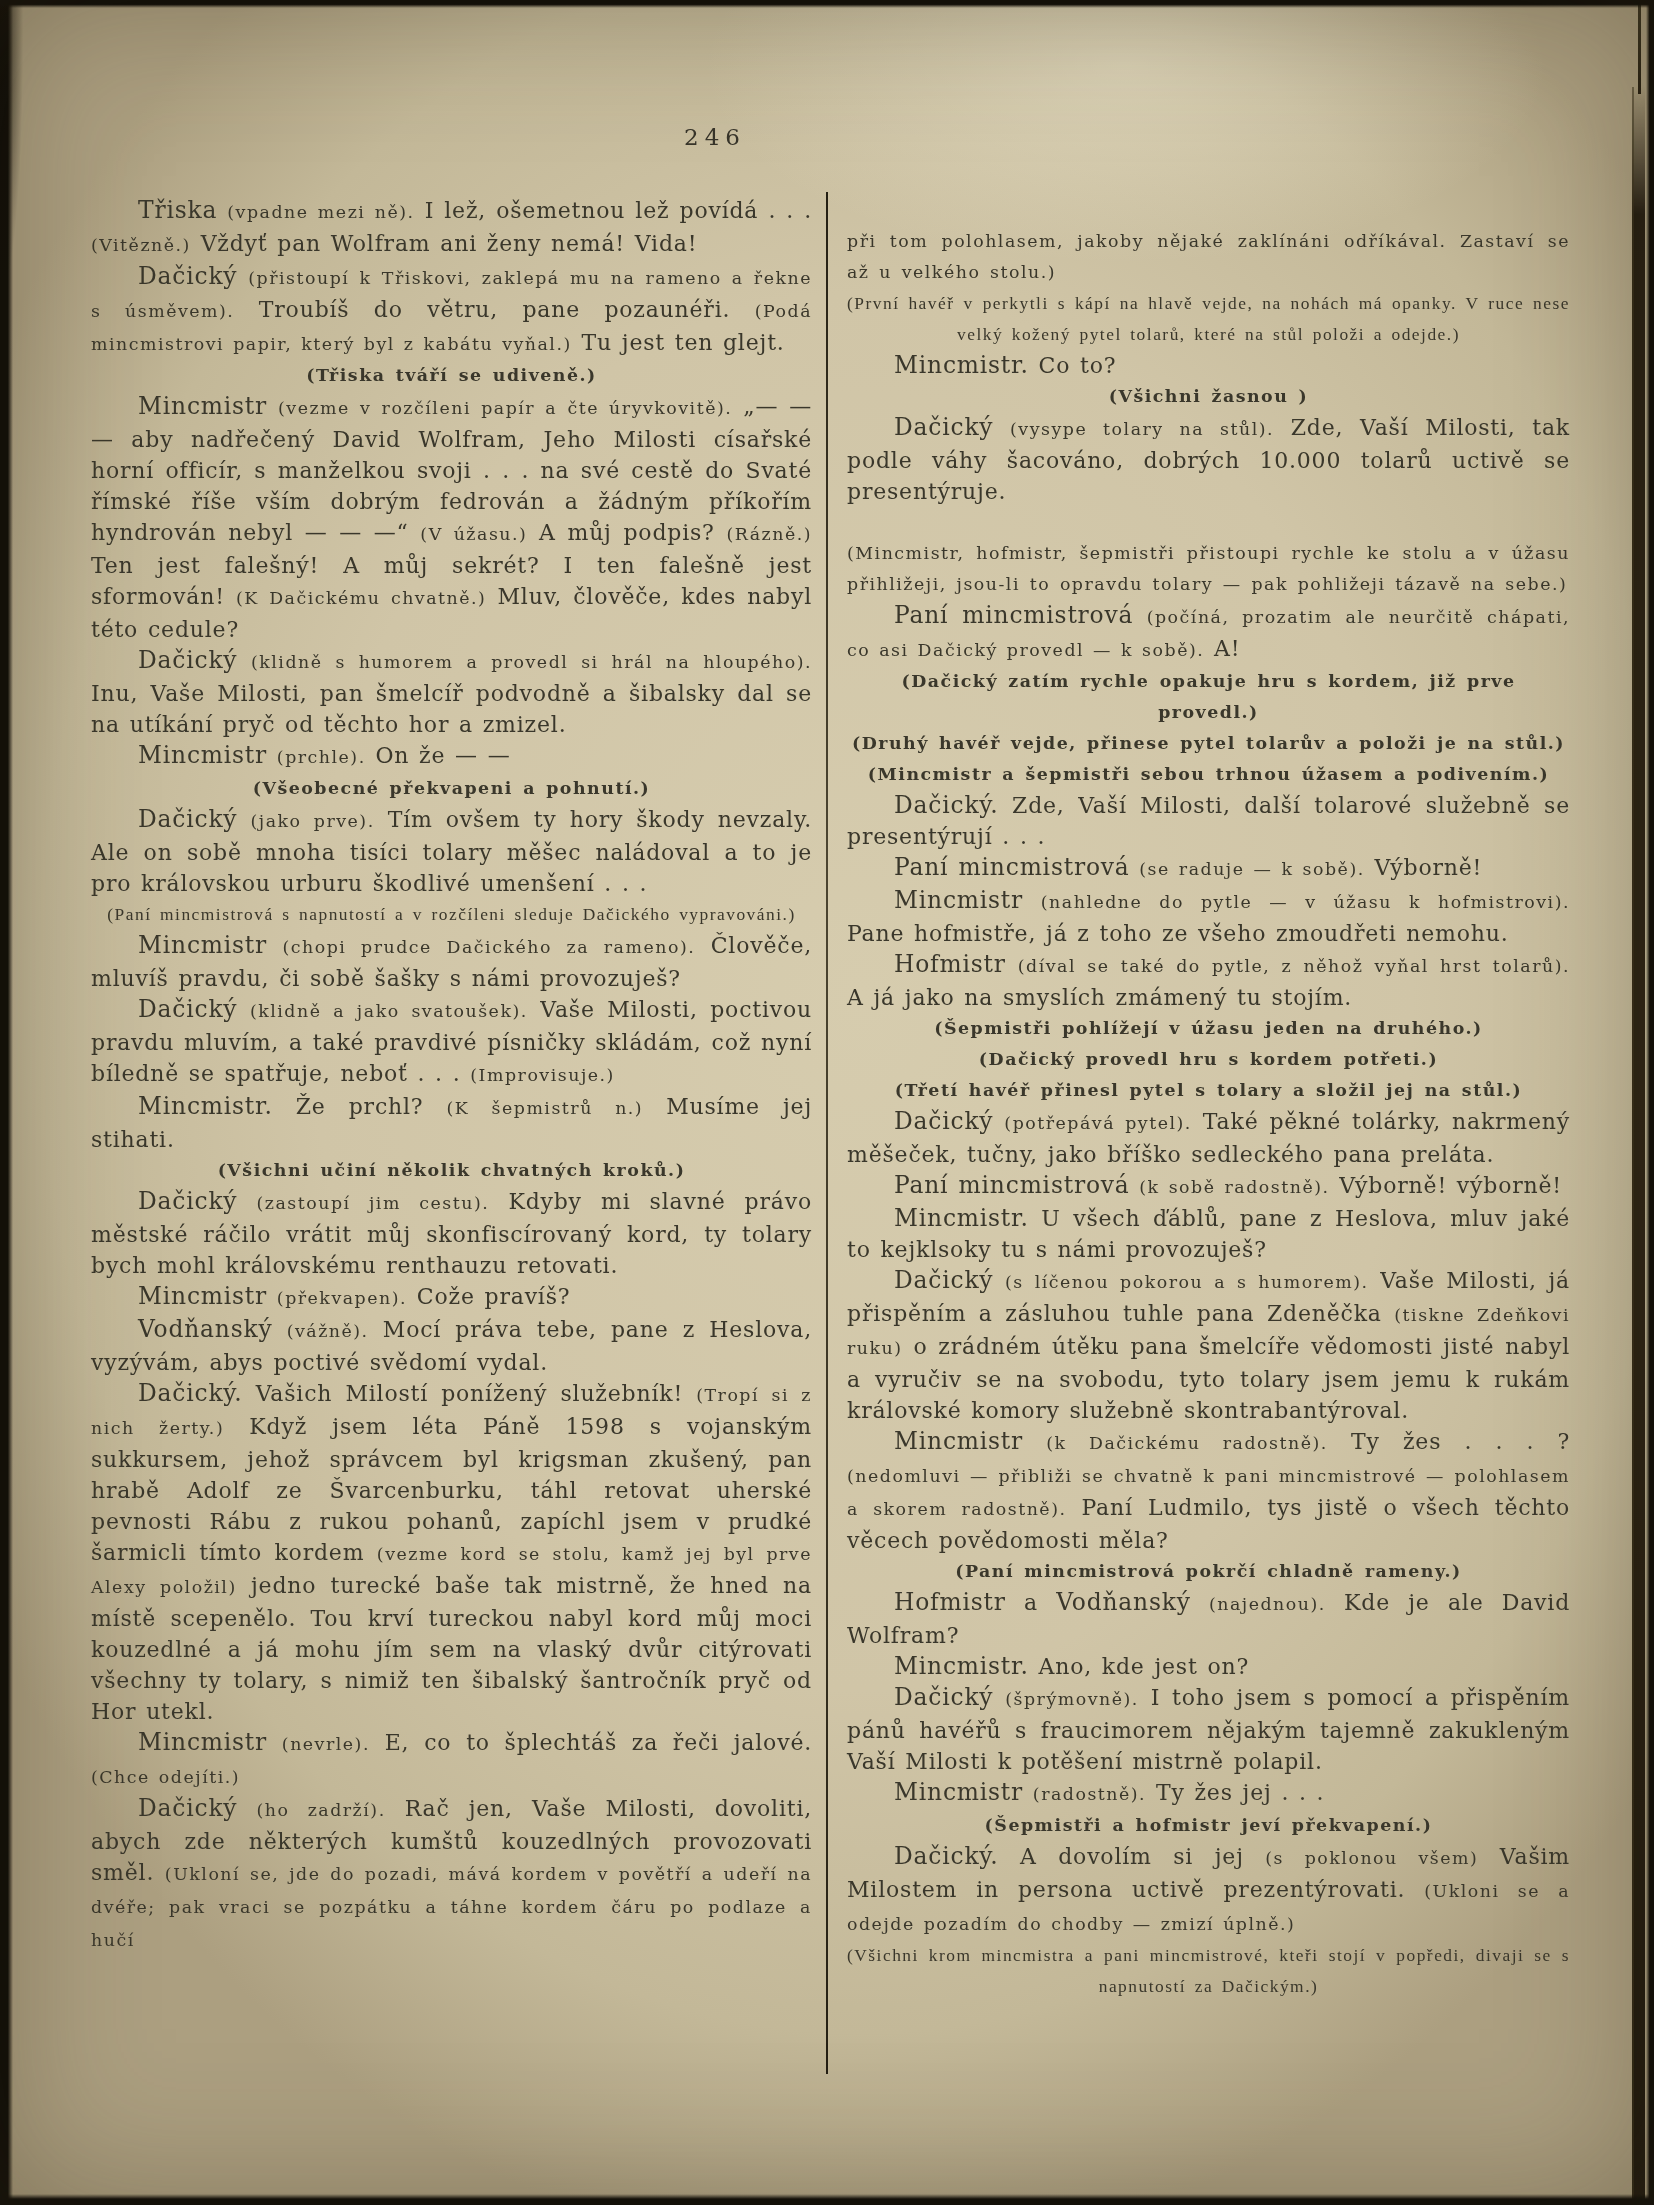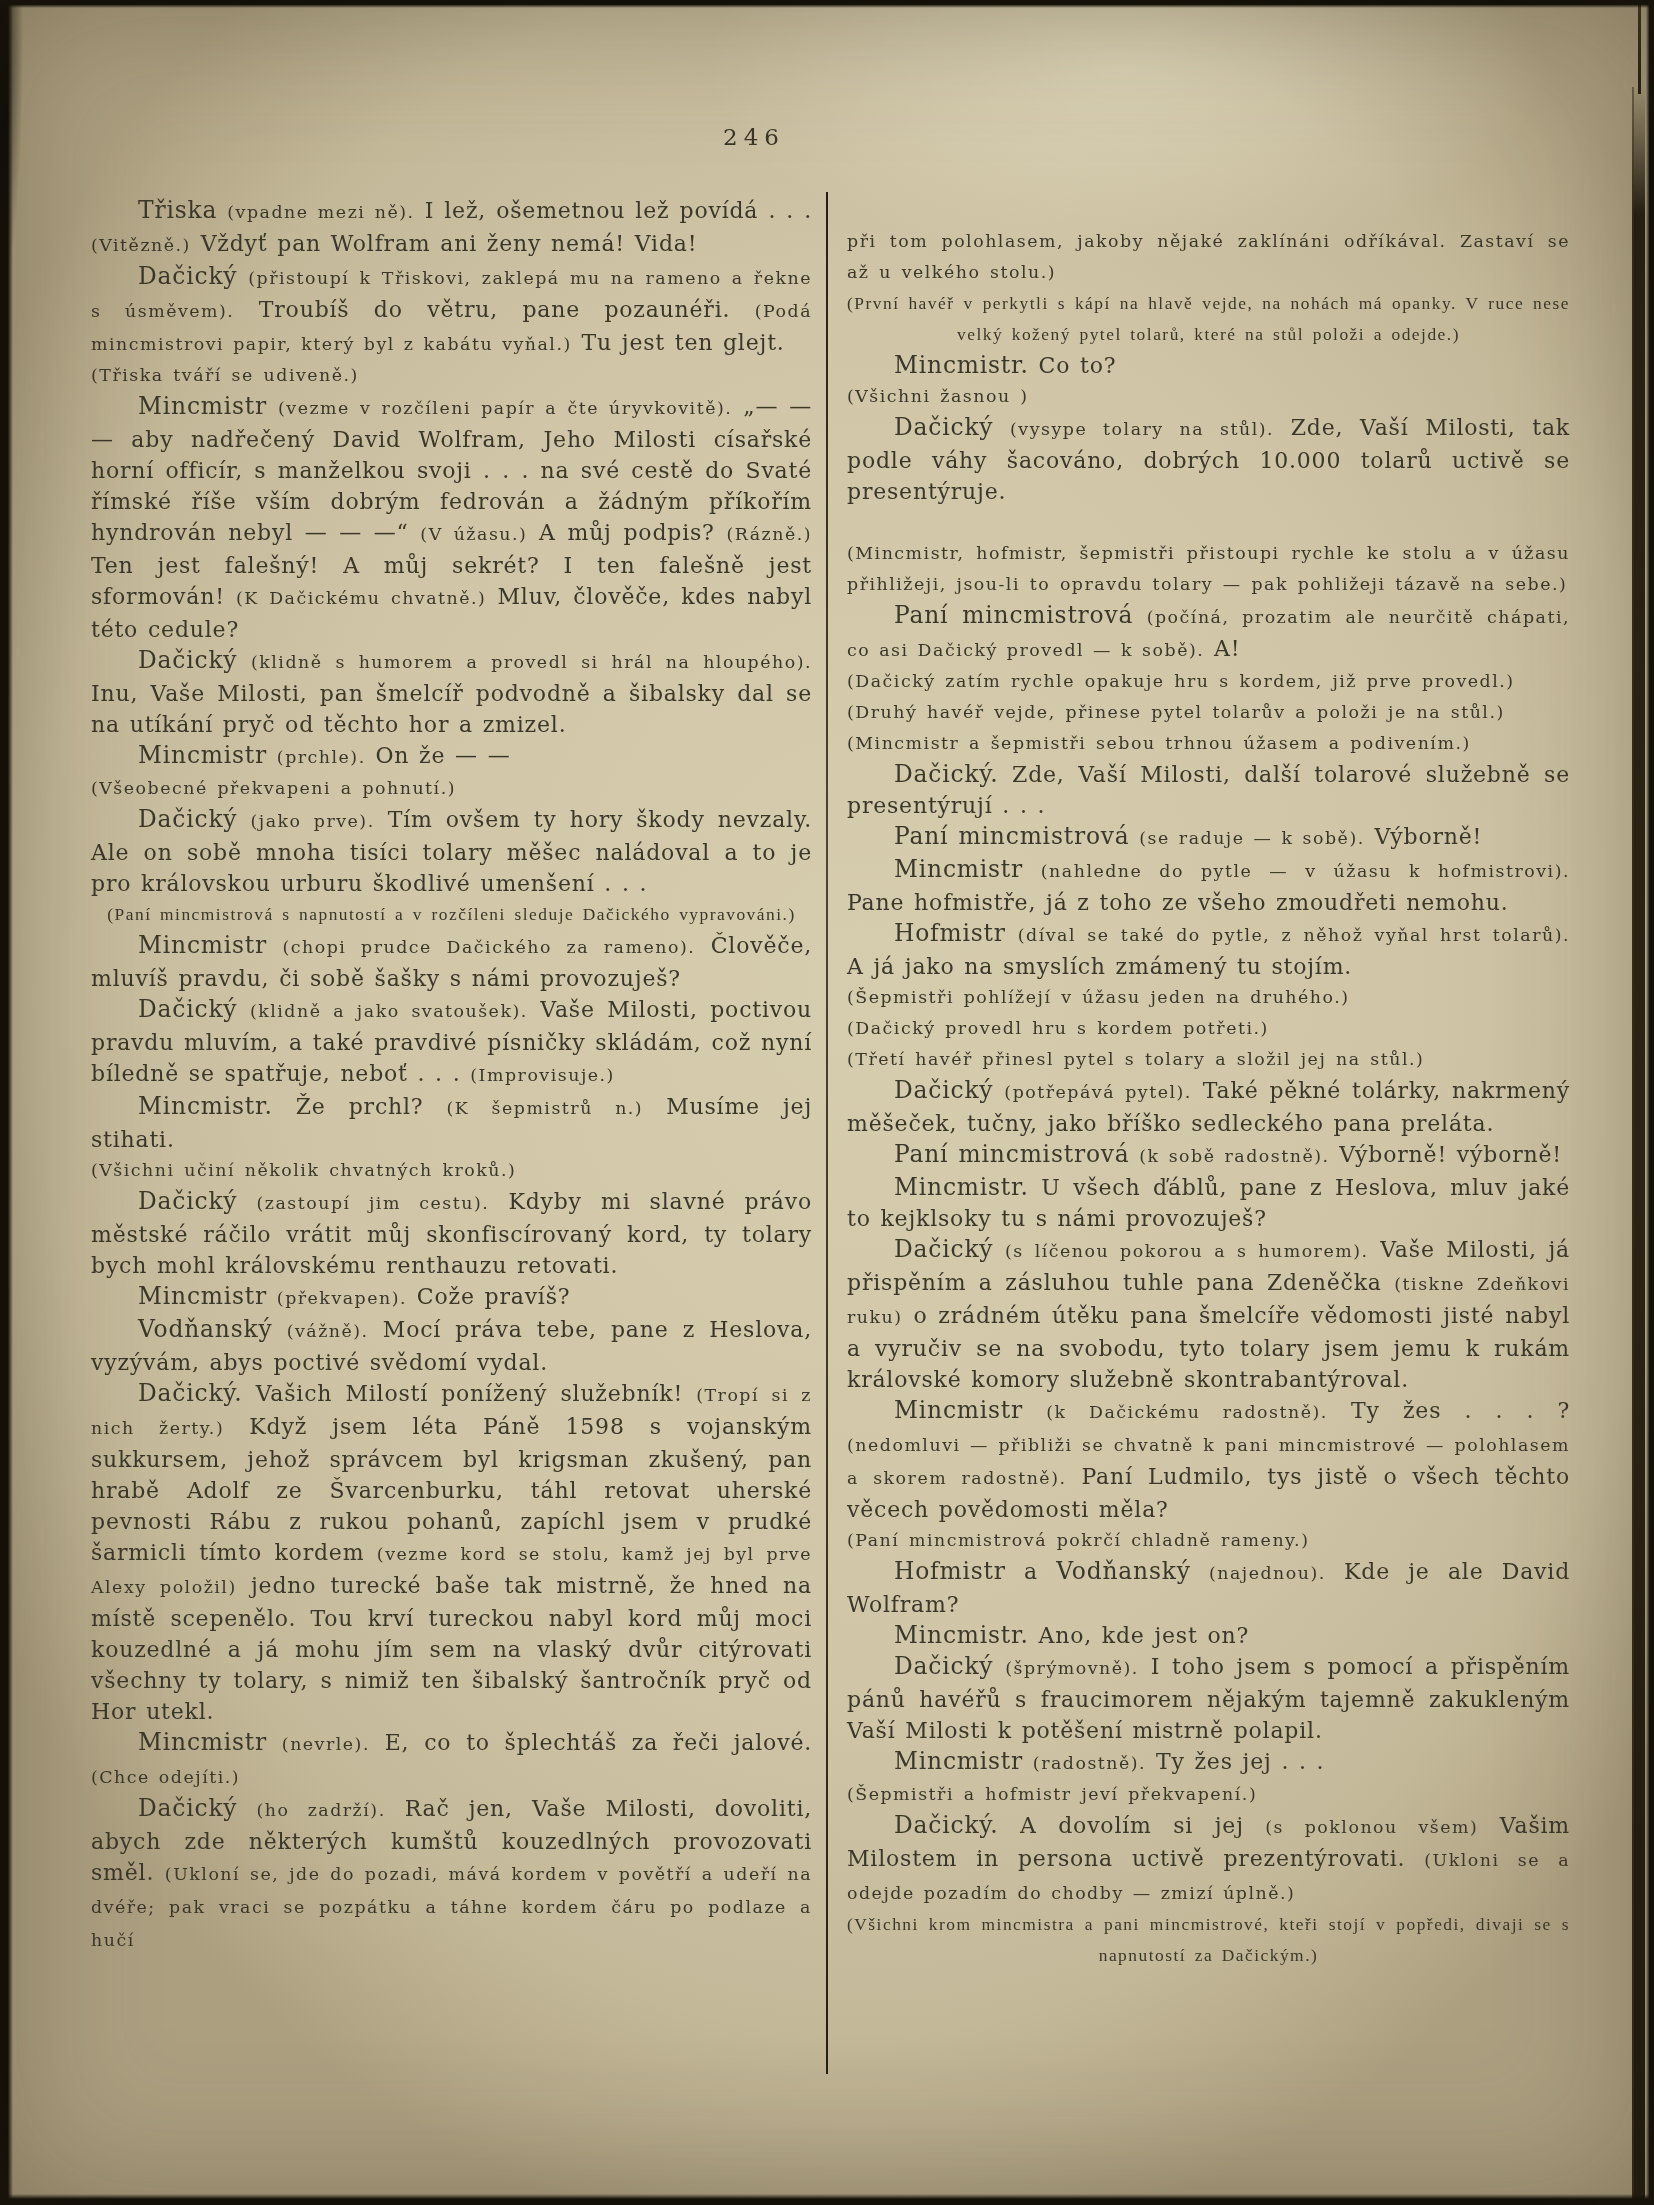--- a/index.html
+++ b/index.html
@@ -22,33 +22,33 @@
   .edge-right{right:0;top:0;width:9.4px;height:100%;background:linear-gradient(270deg,#0c0a06 60%,rgba(12,10,6,0));}
   .corner-shadow{position:absolute;left:0;top:0;width:31px;height:347px;
     background:radial-gradient(ellipse 31px 347px at 0 10%, rgba(10,8,4,.9), rgba(10,8,4,0) 75%);}
   .page-edge-line{position:absolute;left:1632px;top:87px;width:10.7px;height:2118px;
     background:linear-gradient(180deg, rgba(26,21,12,0), #231c10 6%, #2b2213 50%, #1c160c 100%);
     border-left:2px solid rgba(60,52,30,.55);}
   .page-edge-thin{position:absolute;left:1638px;top:0;width:3.3px;height:94px;background:linear-gradient(180deg,#3a3420,#241e10);}
 
   .pageno{
     position:absolute;top:124px;left:0;width:1430px;
-    text-align:center;font-size:23px;letter-spacing:6px;color:#38352a;margin-left:39px;
+    text-align:center;font-size:23px;letter-spacing:6px;color:#38352a;
   }
   .col{position:absolute;top:195px;text-align:justify;}
   .col-left{left:91px;width:721px;}
   .col-right{left:847px;width:723px;}
   .divider{position:absolute;left:826px;top:192px;width:2px;height:1882px;
     background:linear-gradient(180deg,#241f13,#4c4531 35%,#3a3423 70%,#241f13);}
 
   .para{margin:0;font-size:22px;line-height:31px;letter-spacing:0.8px;word-spacing:2px;}
   .dialogue{text-indent:47px;}
   .spk{font-size:23.4px;}
   .dir{font-size:17.4px;letter-spacing:1.5px;margin-top:40px;}
-  .center-dir{text-align:left;text-indent:0;font-size:17.4px;letter-spacing:1.5px;word-spacing:2.7px;}
+  .center-dir{text-align:center;text-indent:0;font-size:17.4px;letter-spacing:1.5px;word-spacing:2.7px;font-weight:bold;}
   .stage-block{text-indent:0;font-size:17.4px;letter-spacing:1.5px;word-spacing:2.7px;}
   .last-center{text-align-last:center;font-family:Liberation Serif, serif;}
   .last-left{text-align-last:left;margin-top:31px;}
   .verse{text-align:center;text-indent:0;}
 </style>
 </head>
 <body>
 
 <div class="page">
   <div class="pageno">246</div>

